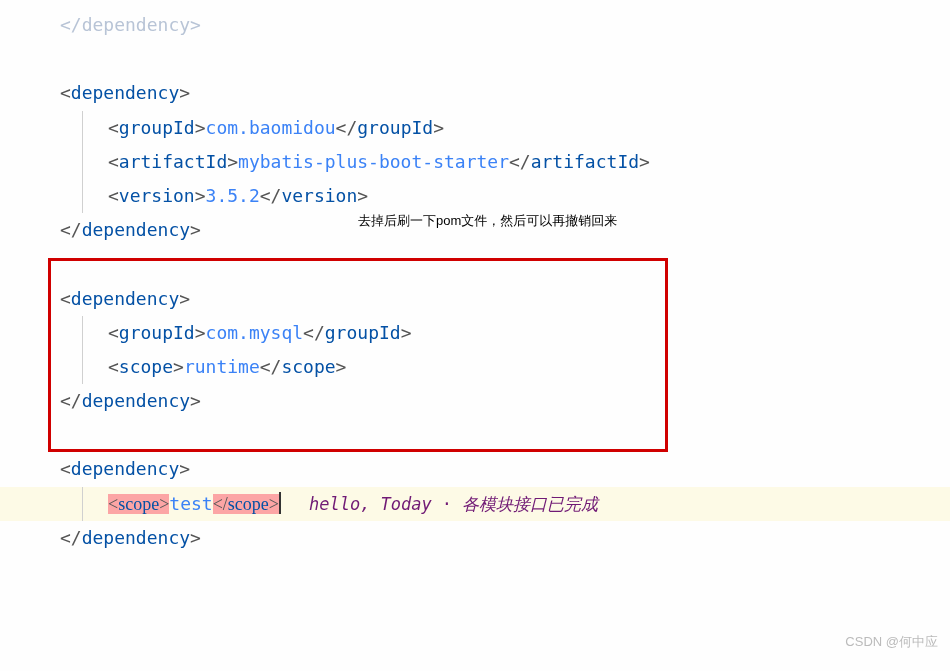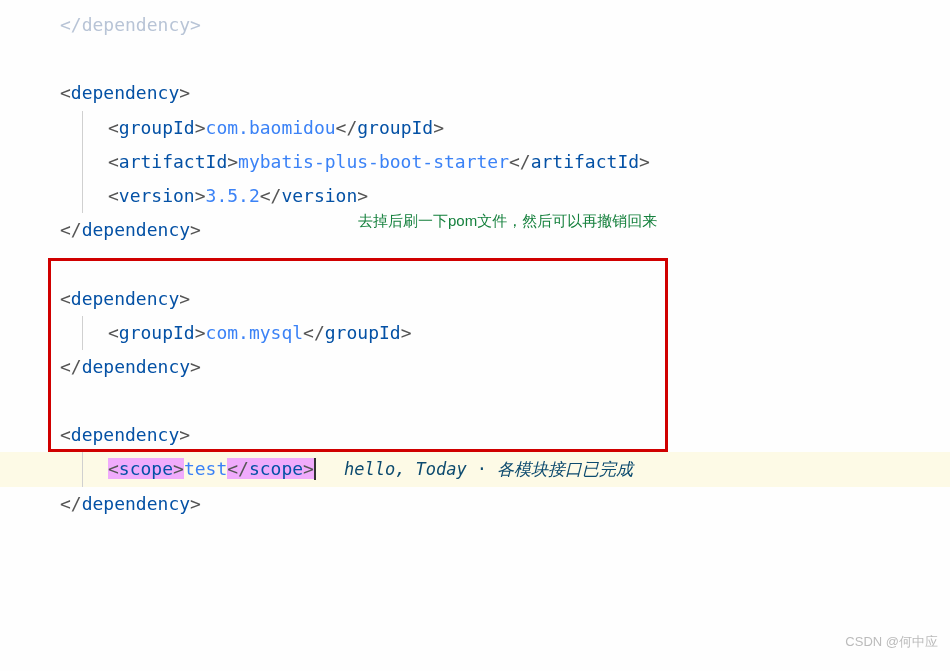--- a/index.html
+++ b/index.html
@@ -52,43 +52,44 @@
       position: absolute;
       border: 3px solid #d00000;
       left: 48px;
       top: 258px;
       width: 620px;
       height: 194px;
       pointer-events: none;
     }
     .annotation {
       position: absolute;
-      color: #15803d;
+      color: #000000;
       font-family: "Microsoft YaHei", sans-serif;
-      font-size: 15px;
+      font-size: 13px;
       left: 358px;
       top: 212px;
     }
     .highlighted-line {
       background: #fdfae6;
       display: block;
       width: 100%;
     }
     .sel-highlight {
-      background: #f0abfc;
+      background: #fca5a5;
+      font-family: Liberation Serif, serif;
     }
     .cursor-mark {
       border-left: 2px solid #333;
       display: inline-block;
       height: 22px;
       vertical-align: middle;
       margin-top: -3px;
     }
     .inline-comment {
-      color: #0c4a6e;
+      color: #701a75;
       font-style: italic;
       margin-left: 28px;
       font-size: 17px;
     }
     .inline-comment .dot {
       margin: 0 10px;
       font-style: normal;
     }
     .inline-comment .cn {
       font-family: "Microsoft YaHei", sans-serif;
@@ -122,20 +123,21 @@
   <div class="line indent-0"><span class="bracket">&lt;</span><span class="tag">dependency</span><span class="bracket">&gt;</span></div>
   <div class="line indent-1"><span class="guide-line gl1"></span><span class="bracket">&lt;</span><span class="tag">groupId</span><span class="bracket">&gt;</span><span class="text">com.baomidou</span><span class="bracket">&lt;/</span><span class="tag">groupId</span><span class="bracket">&gt;</span></div>
   <div class="line indent-1"><span class="guide-line gl1"></span><span class="bracket">&lt;</span><span class="tag">artifactId</span><span class="bracket">&gt;</span><span class="text">mybatis-plus-boot-starter</span><span class="bracket">&lt;/</span><span class="tag">artifactId</span><span class="bracket">&gt;</span></div>
   <div class="line indent-1"><span class="guide-line gl1"></span><span class="bracket">&lt;</span><span class="tag">version</span><span class="bracket">&gt;</span><span class="text">3.5.2</span><span class="bracket">&lt;/</span><span class="tag">version</span><span class="bracket">&gt;</span></div>
   <div class="line indent-0"><span class="bracket">&lt;/</span><span class="tag">dependency</span><span class="bracket">&gt;</span></div>
 
   <div class="line">&nbsp;</div>
 
   <div class="line indent-0"><span class="bracket">&lt;</span><span class="tag">dependency</span><span class="bracket">&gt;</span></div>
   <div class="line indent-1"><span class="guide-line gl1"></span><span class="bracket">&lt;</span><span class="tag">groupId</span><span class="bracket">&gt;</span><span class="text">com.mysql</span><span class="bracket">&lt;/</span><span class="tag">groupId</span><span class="bracket">&gt;</span></div>
+  <div class="line indent-1"><span class="guide-line gl1"></span><span class="bracket">&lt;</span><span class="tag">scope</span><span class="bracket">&gt;</span><span class="text">runtime</span><span class="bracket">&lt;/</span><span class="tag">scope</span><span class="bracket">&gt;</span></div>
   <div class="line indent-0"><span class="bracket">&lt;/</span><span class="tag">dependency</span><span class="bracket">&gt;</span></div>
 
   <div class="line">&nbsp;</div>
 
   <div class="line indent-0"><span class="bracket">&lt;</span><span class="tag">dependency</span><span class="bracket">&gt;</span></div>
 
   <div class="line indent-1 highlighted-line"><span class="guide-line gl1"></span><span class="sel-highlight"><span class="bracket">&lt;</span><span class="tag">scope</span><span class="bracket">&gt;</span></span><span class="text">test</span><span class="sel-highlight"><span class="bracket">&lt;/</span><span class="tag">scope</span><span class="bracket">&gt;</span></span><span class="cursor-mark"></span><span class="inline-comment"><span>hello, Today</span><span class="dot">·</span><span class="cn">各模块接口已完成</span></span></div>
 
   <div class="line indent-0"><span class="bracket">&lt;/</span><span class="tag">dependency</span><span class="bracket">&gt;</span></div>
 

